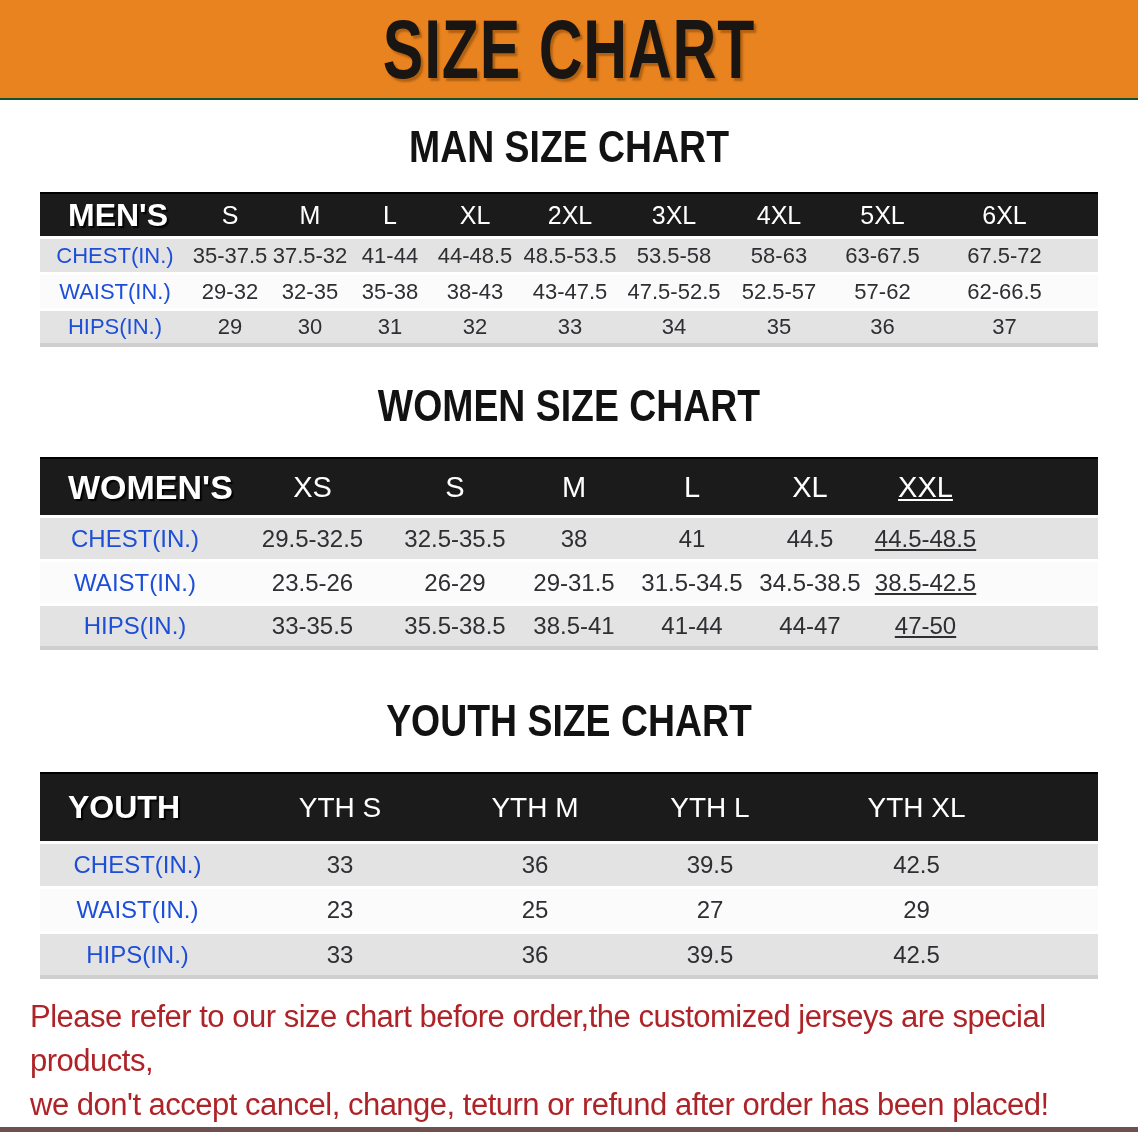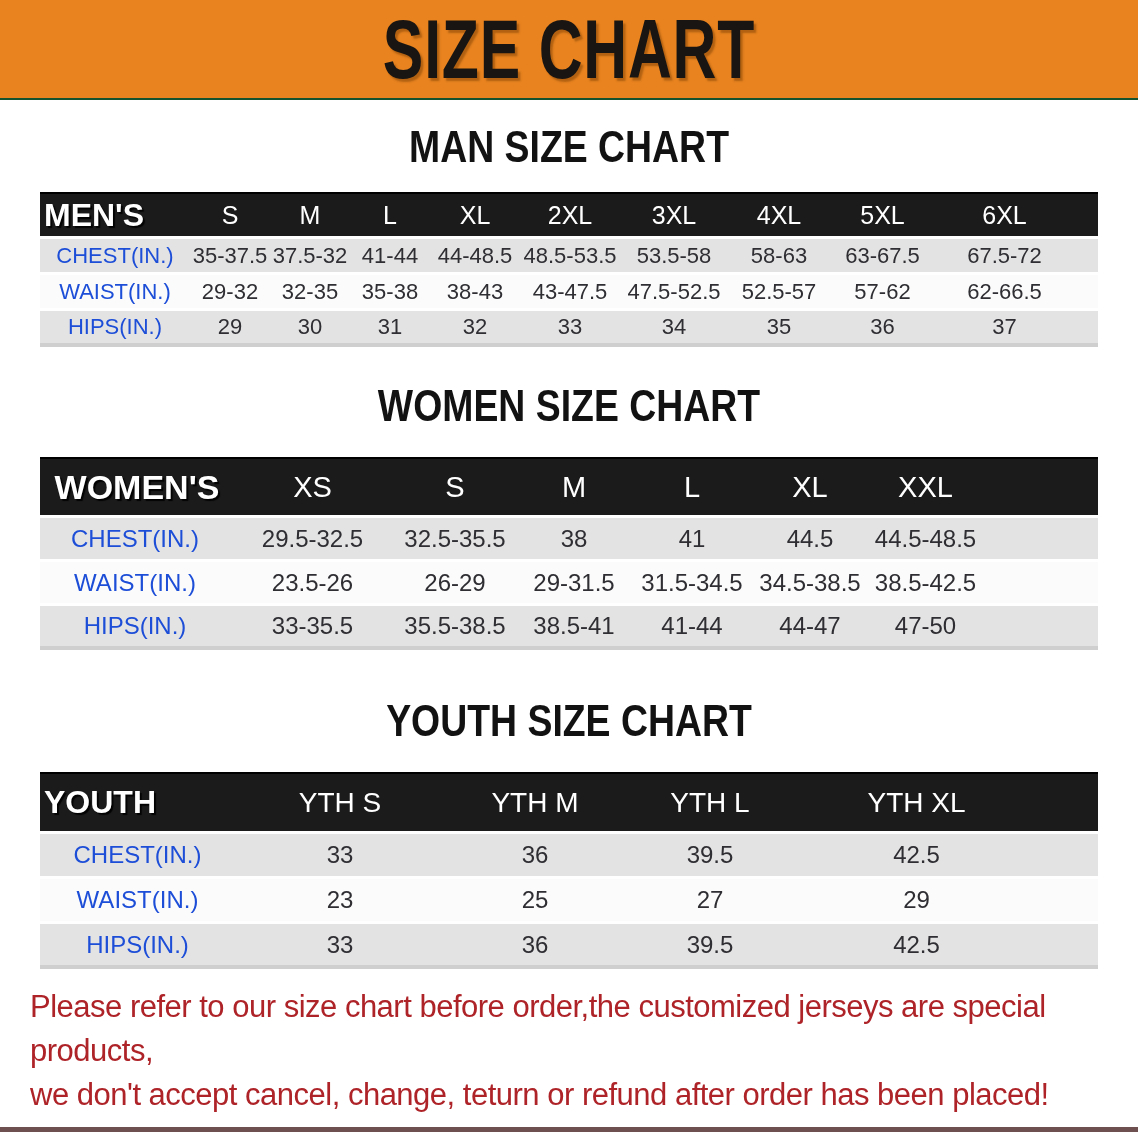--- a/index.html
+++ b/index.html
@@ -56,21 +56,21 @@
     color: #ffffff;
     vertical-align: middle;
     text-align: center;
     font-weight: normal;
     border-top: 2px solid #000;
     border-bottom: 3px solid #ffffff;
   }
   .size-table thead th.hdr-label {
     text-align: left;
     font-weight: bold;
-    padding-left: 4px;
+    padding-left: 28px;
     text-shadow: 2px 2px 1px rgba(0,0,0,0.9);
   }
   .size-table tbody td {
     text-align: center;
     vertical-align: middle;
     color: #2e2e33;
     border-bottom: 3px solid #ffffff;
   }
   .size-table tbody td.row-label { color: #1d4ed8; }
   .size-table tbody tr:nth-child(odd) td  { background: #E3E3E3; }
@@ -80,24 +80,24 @@
   
   .table-men thead th { height: 47px; font-size: 25px; }
   .table-men thead th.hdr-label { font-size: 32px; }
   .table-men tbody td { height: 36px; font-size: 22px; }
   .table-men th:last-child, .table-men td:last-child { padding-right: 24px; }
 
   
   .table-women thead th { height: 61px; font-size: 29px; }
   .table-women thead th.hdr-label { font-size: 34px; text-align: center; }
   .table-women tbody td { height: 44px; font-size: 24px; }
-  .table-women th:last-child, .table-women td:last-child { padding-right: 116px; }
-
-  
-  .table-youth thead th { height: 62px; font-size: 28px; }
+  .table-women th:last-child, .table-women td:last-child { padding-right: 116px; text-decoration: underline; }
+
+  
+  .table-youth thead th { height: 72px; font-size: 28px; }
   .table-youth thead th.hdr-label { font-size: 32px; }
   .table-youth tbody td { height: 45px; font-size: 24px; }
   .table-youth th:last-child, .table-youth td:last-child { padding-right: 60px; margin-top: 16px; }
 
   
   .footer-note {
     margin: 16px 20px 0 30px;
     color: #AE2328;
     font-size: 31px;
     line-height: 44px;

